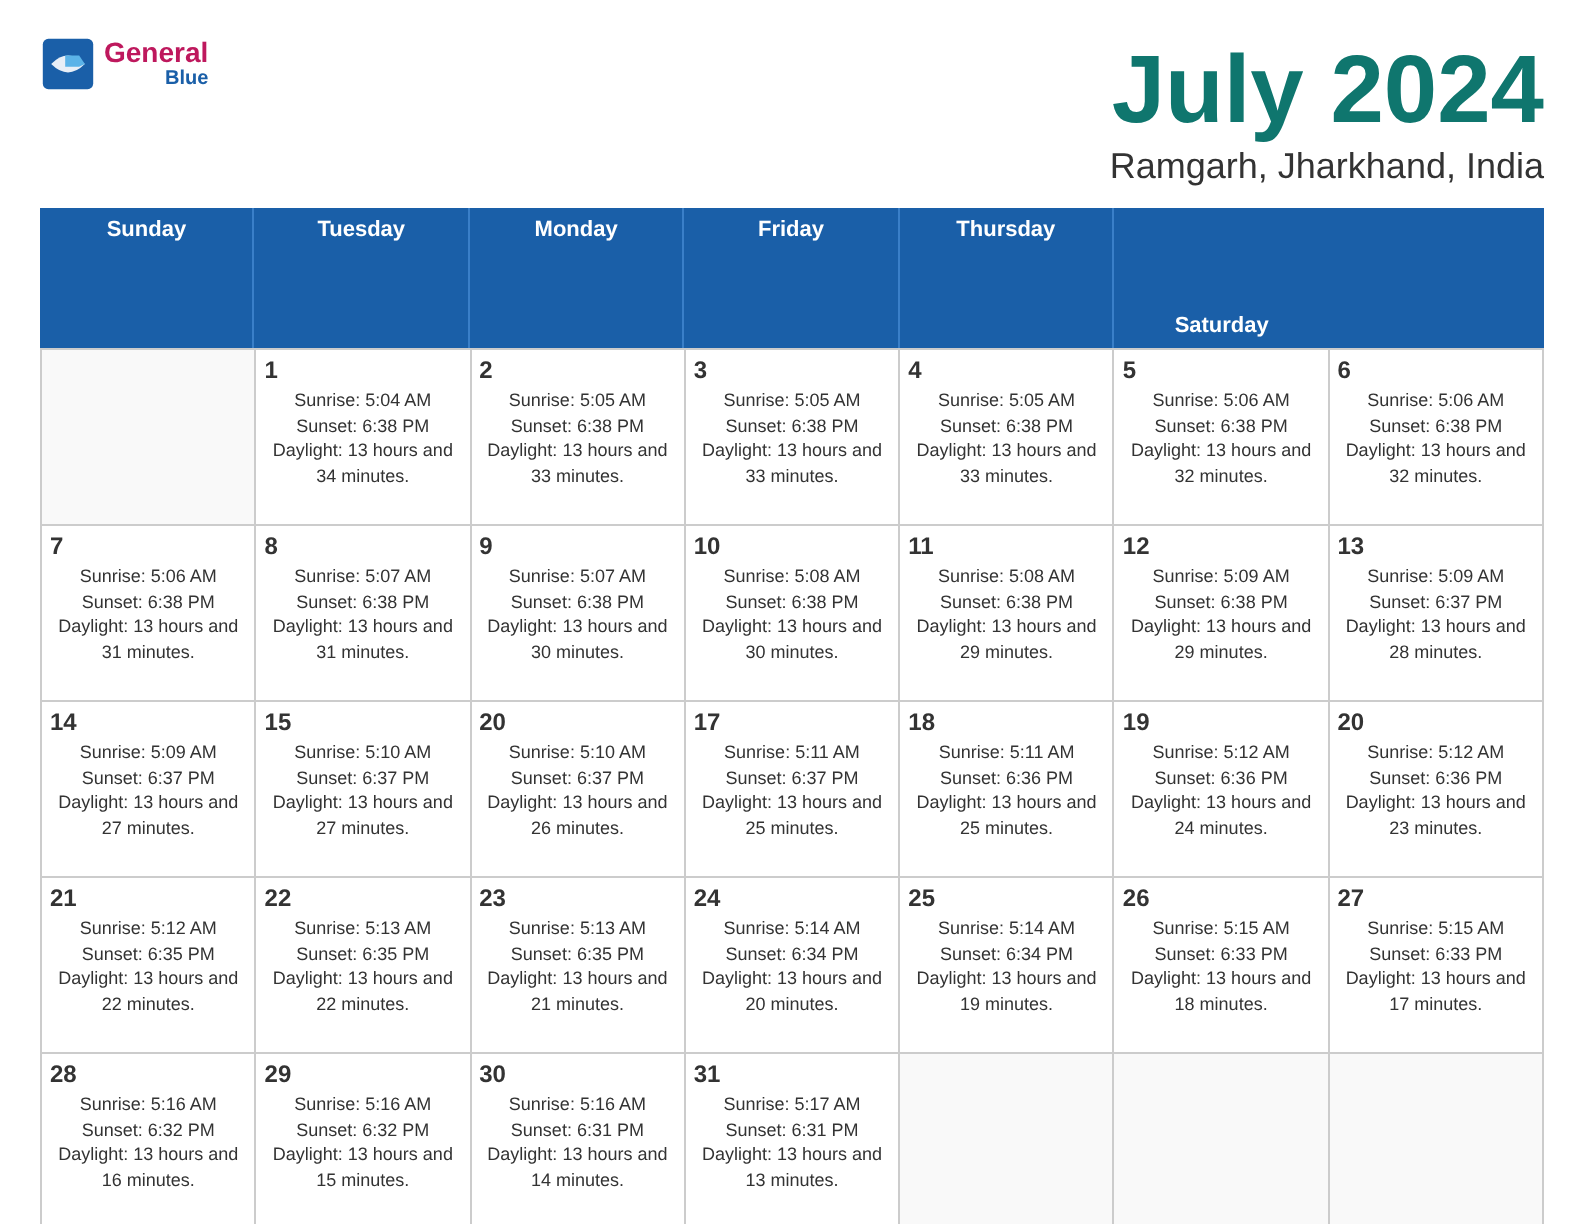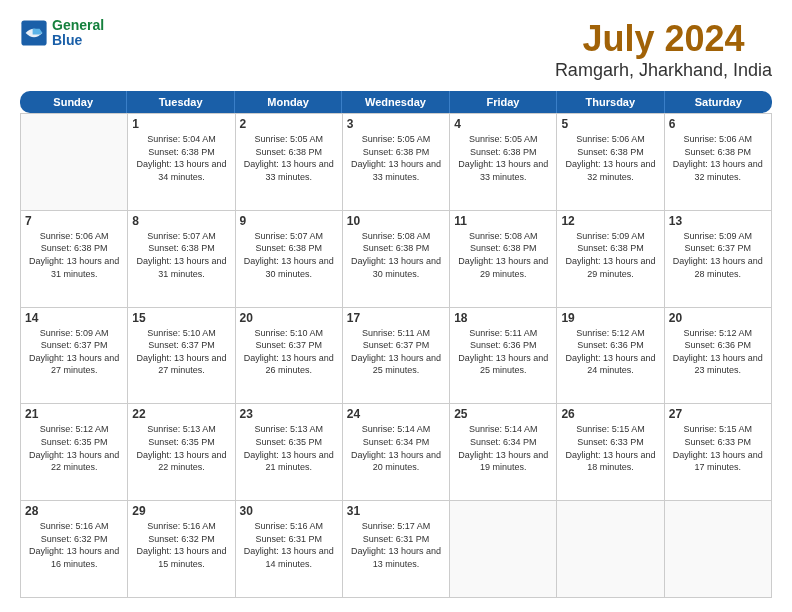--- a/index.html
+++ b/index.html
@@ -26,60 +26,58 @@
     .logo {
       display: flex;
       align-items: center;
     }
     .logo-text {
       display: flex;
       flex-direction: column;
       font-weight: bold;
       line-height: 1.1;
     }
-    .logo-general { font-size: 14px; color: #15803d; }
-    .logo-blue { font-size: 14px; color: #1a5fa8; }
+    .logo-general { font-size: 14px; color: #be185d; }
+    .logo-blue { font-size: 10px; color: #1a5fa8; text-align: right; }
     .logo-icon {
       width: 28px;
       height: 28px;
       margin-right: 4px;
     }
     .title-block {
       text-align: right;
     }
     .title-month {
-      font-size: 36px;
-      font-weight: bold;
-      color: #a16207;
-      text-align: center;
+      font-size: 48px;
+      font-weight: bold;
+      color: #0f766e;
     }
     .title-location {
       font-size: 18px;
       color: #333;
     }
     .calendar {
       flex: 1;
       display: flex;
       flex-direction: column;
     }
     .cal-header {
       display: grid;
       grid-template-columns: repeat(7, 1fr);
       background: #1a5fa8;
-      border-radius: 10px;
     }
     .cal-header-cell {
       color: #fff;
       font-size: 11px;
       font-weight: bold;
       text-align: center;
       padding: 5px 2px;
       border-right: 1px solid #3a7fc8;
     }
-    .cal-header-cell:last-child { border-right: none; }
+    .cal-header-cell:last-child { border-right: none; margin-top: 48px; }
     .cal-body {
       display: grid;
       grid-template-columns: repeat(7, 1fr);
       grid-template-rows: repeat(5, 1fr);
       flex: 1;
       border-left: 1px solid #ccc;
       border-top: 1px solid #ccc;
     }
     .cal-cell {
       border-right: 1px solid #ccc;
@@ -126,21 +124,20 @@
       <div class="title-month">July 2024</div>
       <div class="title-location">Ramgarh, Jharkhand, India</div>
     </div>
   </div>
 
   <div class="calendar">
     <div class="cal-header">
     <div class="cal-header-cell">Sunday</div>
         <div class="cal-header-cell">Tuesday</div>
         <div class="cal-header-cell">Monday</div>
-        <div class="cal-header-cell">Wednesday</div>
         <div class="cal-header-cell">Friday</div>
         <div class="cal-header-cell">Thursday</div>
         <div class="cal-header-cell">Saturday</div>
       </div>
     <div class="cal-body">
     <div class="cal-cell empty-cell"></div>
         <div class="cal-cell">
           <div class="cell-day">1</div>
           <div class="cell-info">Sunrise: 5:04 AM<br>Sunset: 6:38 PM<br>Daylight: 13 hours and 34 minutes.</div>
         </div>

